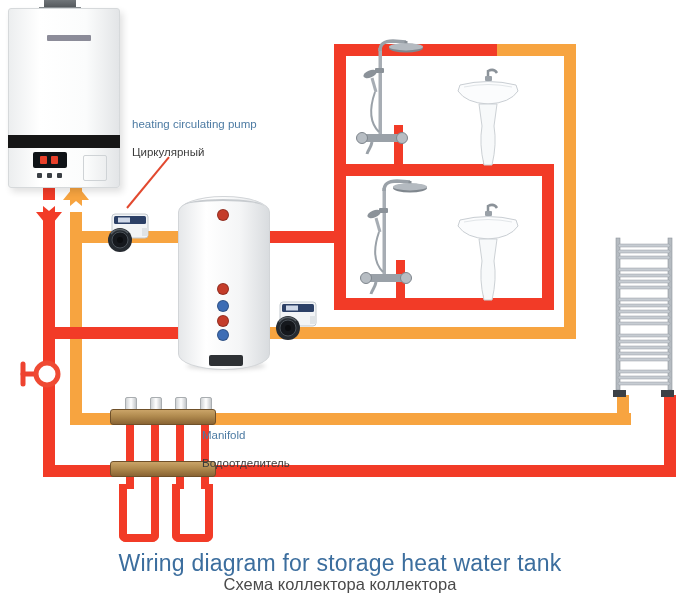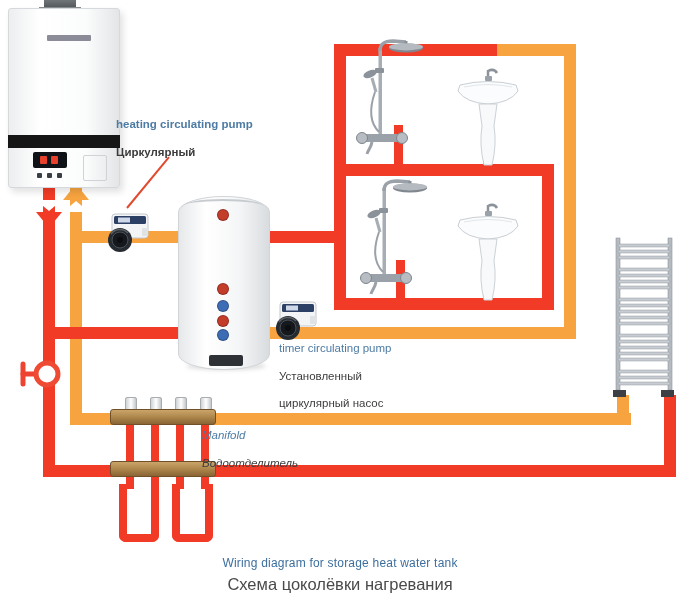--- a/index.html
+++ b/index.html
@@ -21,21 +21,21 @@
   .pipe{position:absolute;}
   .hot{background:var(--hot-pipe);}
   .ret{background:var(--return-pipe);}
   
   .tri{position:absolute;width:0;height:0;}
   
   .lbl{position:absolute;font-size:11.5px;line-height:15.5px;white-space:nowrap;}
   .lbl .en{color:var(--label-blue);}
   .lbl .ru{color:var(--text-dark);margin-top:12px;}
   .title-wrap{position:absolute;left:0;right:0;top:553px;text-align:center;}
-  .title-en{font-size:12px;color:var(--title-blue);line-height:21px;letter-spacing:.2px;}
+  .title-en{font-size:23px;color:var(--title-blue);line-height:21px;letter-spacing:.2px;}
   .title-ru{font-size:16.5px;color:#4a4a4a;line-height:21px;}
   
   .leader{position:absolute;height:2px;background:#e2492f;transform-origin:0 50%;}
   
   .boiler{position:absolute;left:8px;top:8px;width:110px;height:178px;
     background:linear-gradient(90deg,#eceeef,#ffffff 28%,#fbfcfc 70%,#e3e5e7);
     border:1px solid #d6d9db;border-radius:3px;box-shadow:3px 4px 7px rgba(0,0,0,.12);}
   .boiler .band{position:absolute;left:-1px;right:-1px;top:126px;height:13px;background:#161616;}
   .boiler .logo{position:absolute;left:38px;top:26px;width:44px;height:6px;background:#667;opacity:.75;border-radius:1px;}
   .boiler .display{position:absolute;left:24px;top:143px;width:34px;height:16px;background:#0f1317;border-radius:2px;}
@@ -236,34 +236,29 @@
       <rect x="8" y="134" width="52" height="3" rx="1.5"></rect>
         <rect x="8" y="140" width="52" height="3" rx="1.5"></rect>
         <rect x="8" y="146" width="52" height="3" rx="1.5"></rect>
     </g>
     <rect x="3" y="154" width="13" height="7" fill="#3c4045"></rect>
     <rect x="51" y="154" width="13" height="7" fill="#3c4045"></rect>
   </svg>
 
   <div class="leader" style="left:127px;top:207px;width:66px;transform:rotate(-50.5deg);"></div>
 
-  <div class="lbl" style="left:116px;top:117px;font-weight:bold;">
+  <div class="lbl" style="left:132px;top:117px;">
     <div class="en">heating circulating pump</div>
     <div class="ru">Циркулярный</div>
   </div>
 
-  <div class="lbl" style="left:279px;top:341px;">
-    <div class="en">timer circulating pump</div>
-    <div class="ru">Установленный</div>
-    <div class="ru">циркулярный насос</div>
-  </div>
-
-  <div class="lbl" style="left:202px;top:428px;font-style:italic;">
+
+  <div class="lbl" style="left:202px;top:428px;">
     <div class="en">Manifold</div>
     <div class="ru">Водоотделитель</div>
   </div>
 
   <div class="title-wrap">
     <div class="title-en">Wiring diagram for storage heat water tank</div>
-    <div class="title-ru">Схема цоколёвки нагревания</div>
+    <div class="title-ru">Схема коллектора коллектора</div>
   </div>
 
 </div>
 
 </body></html>

